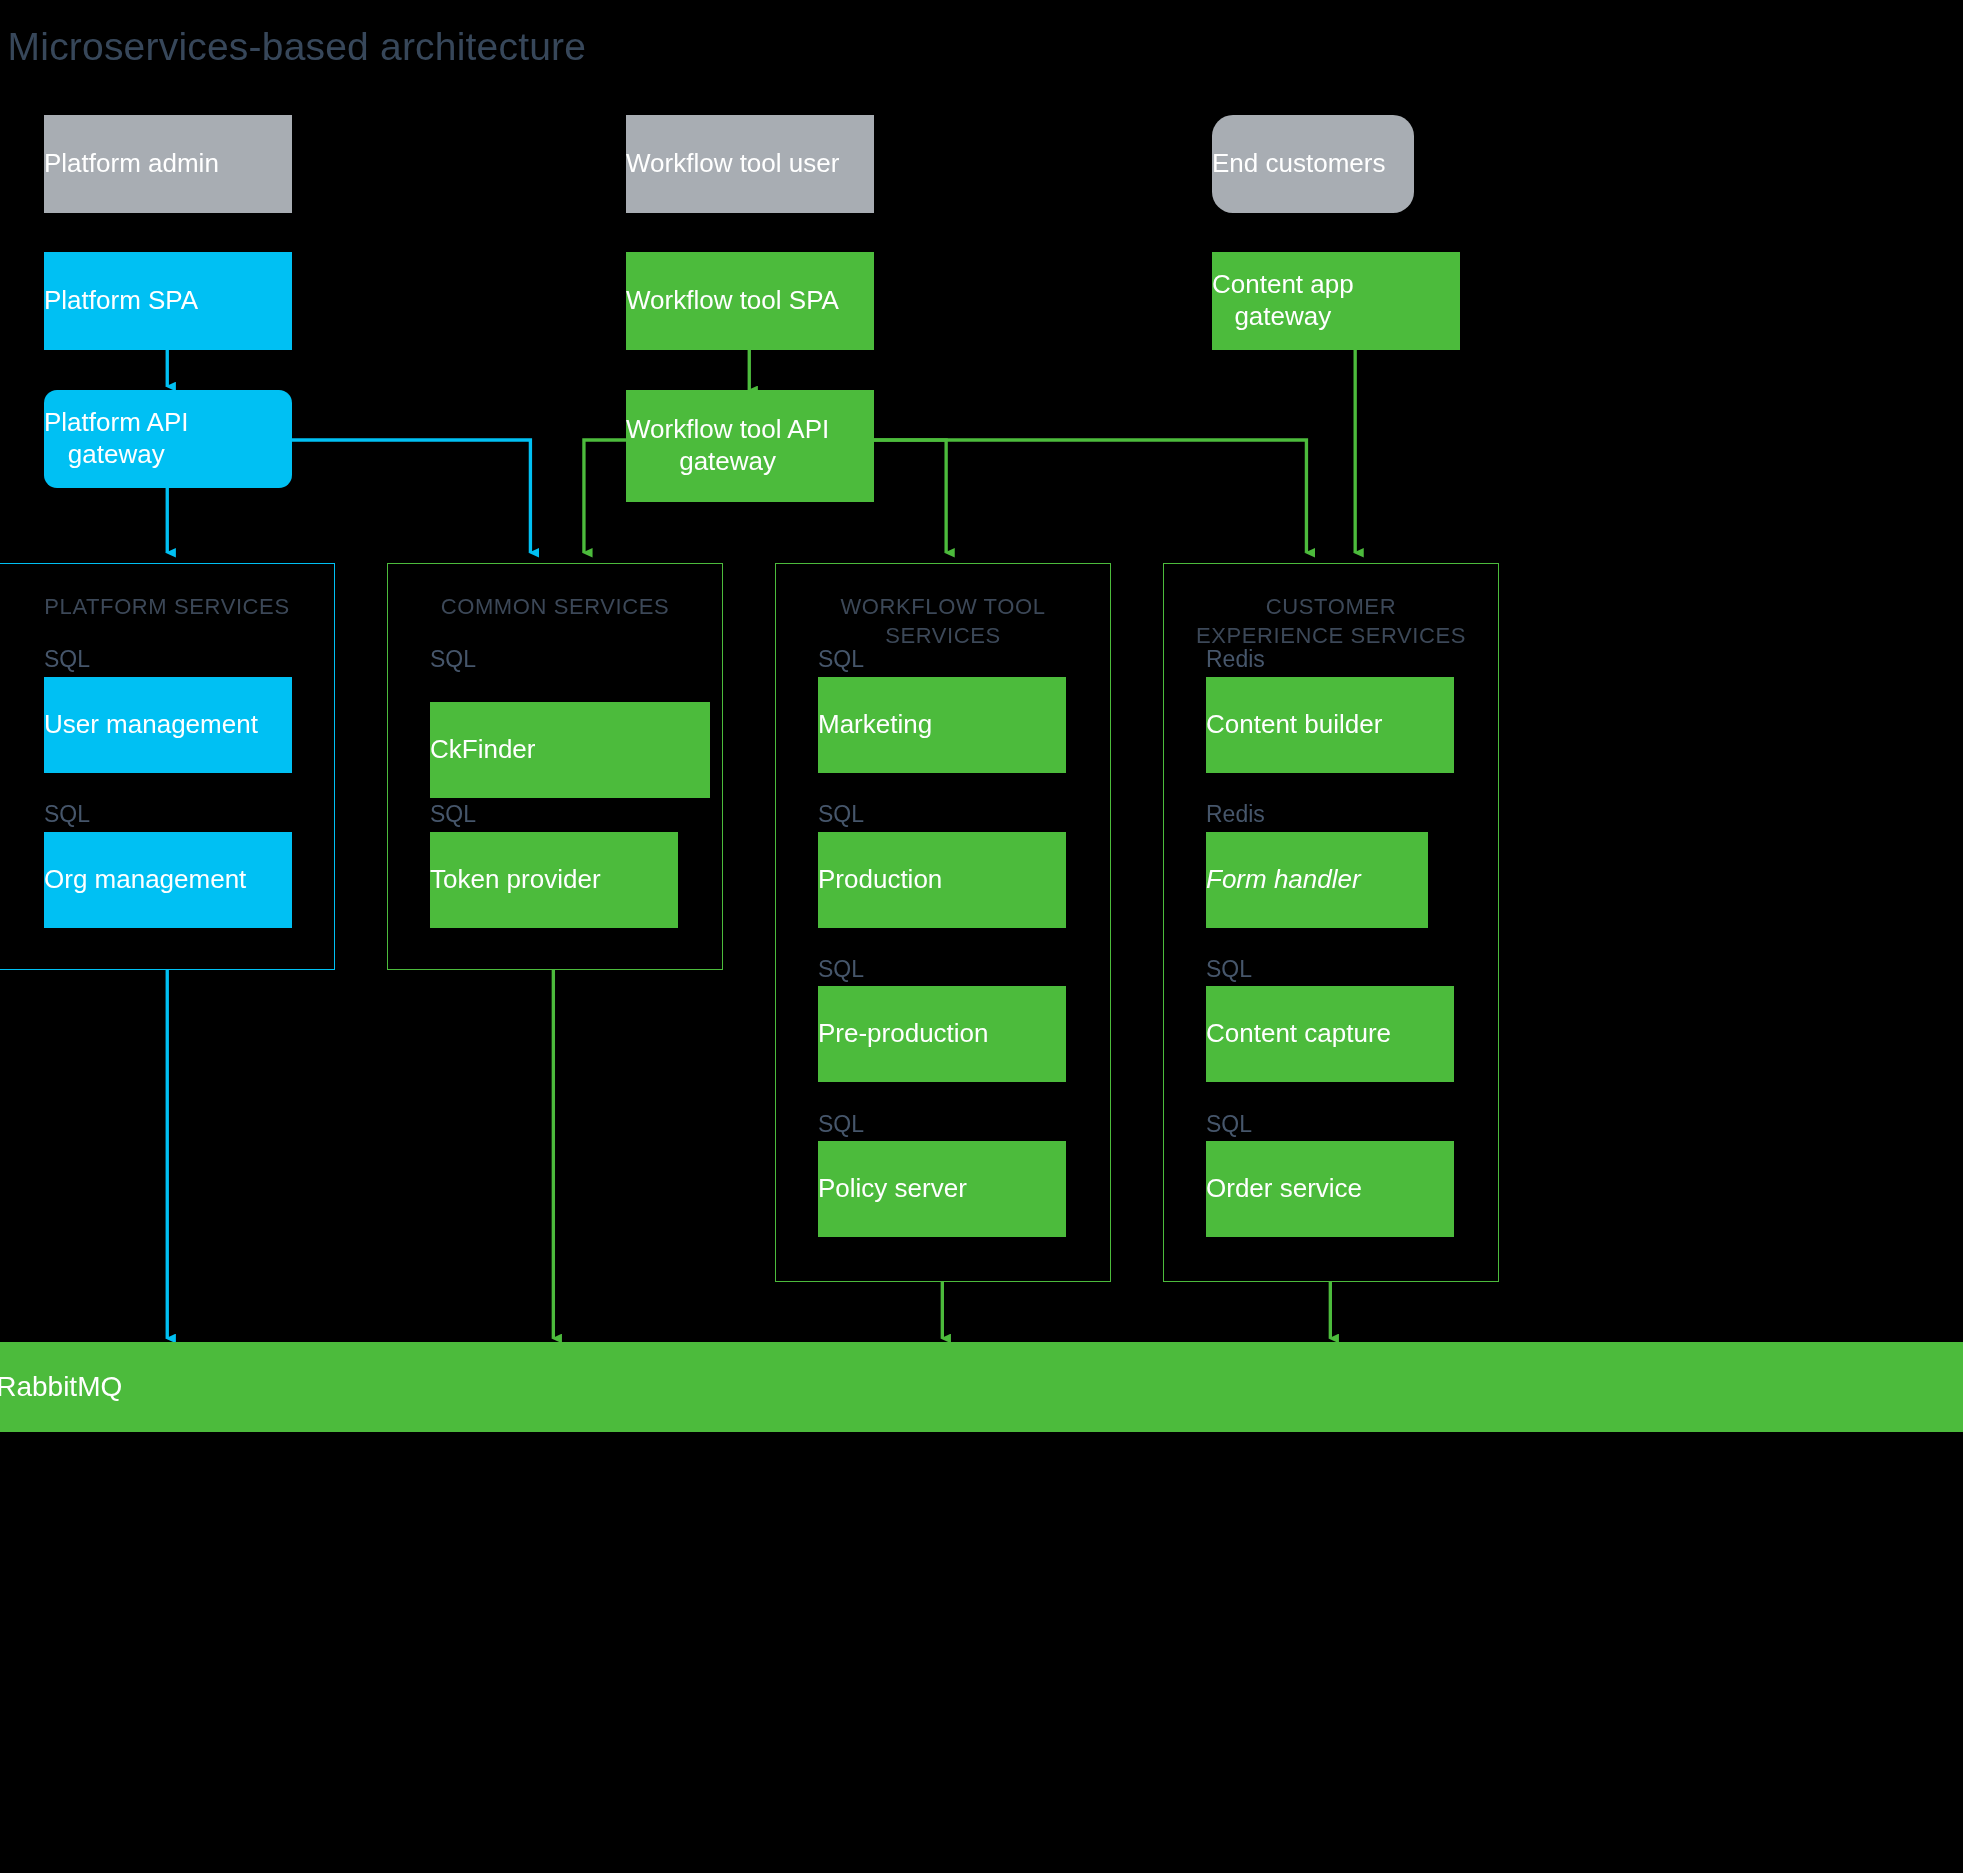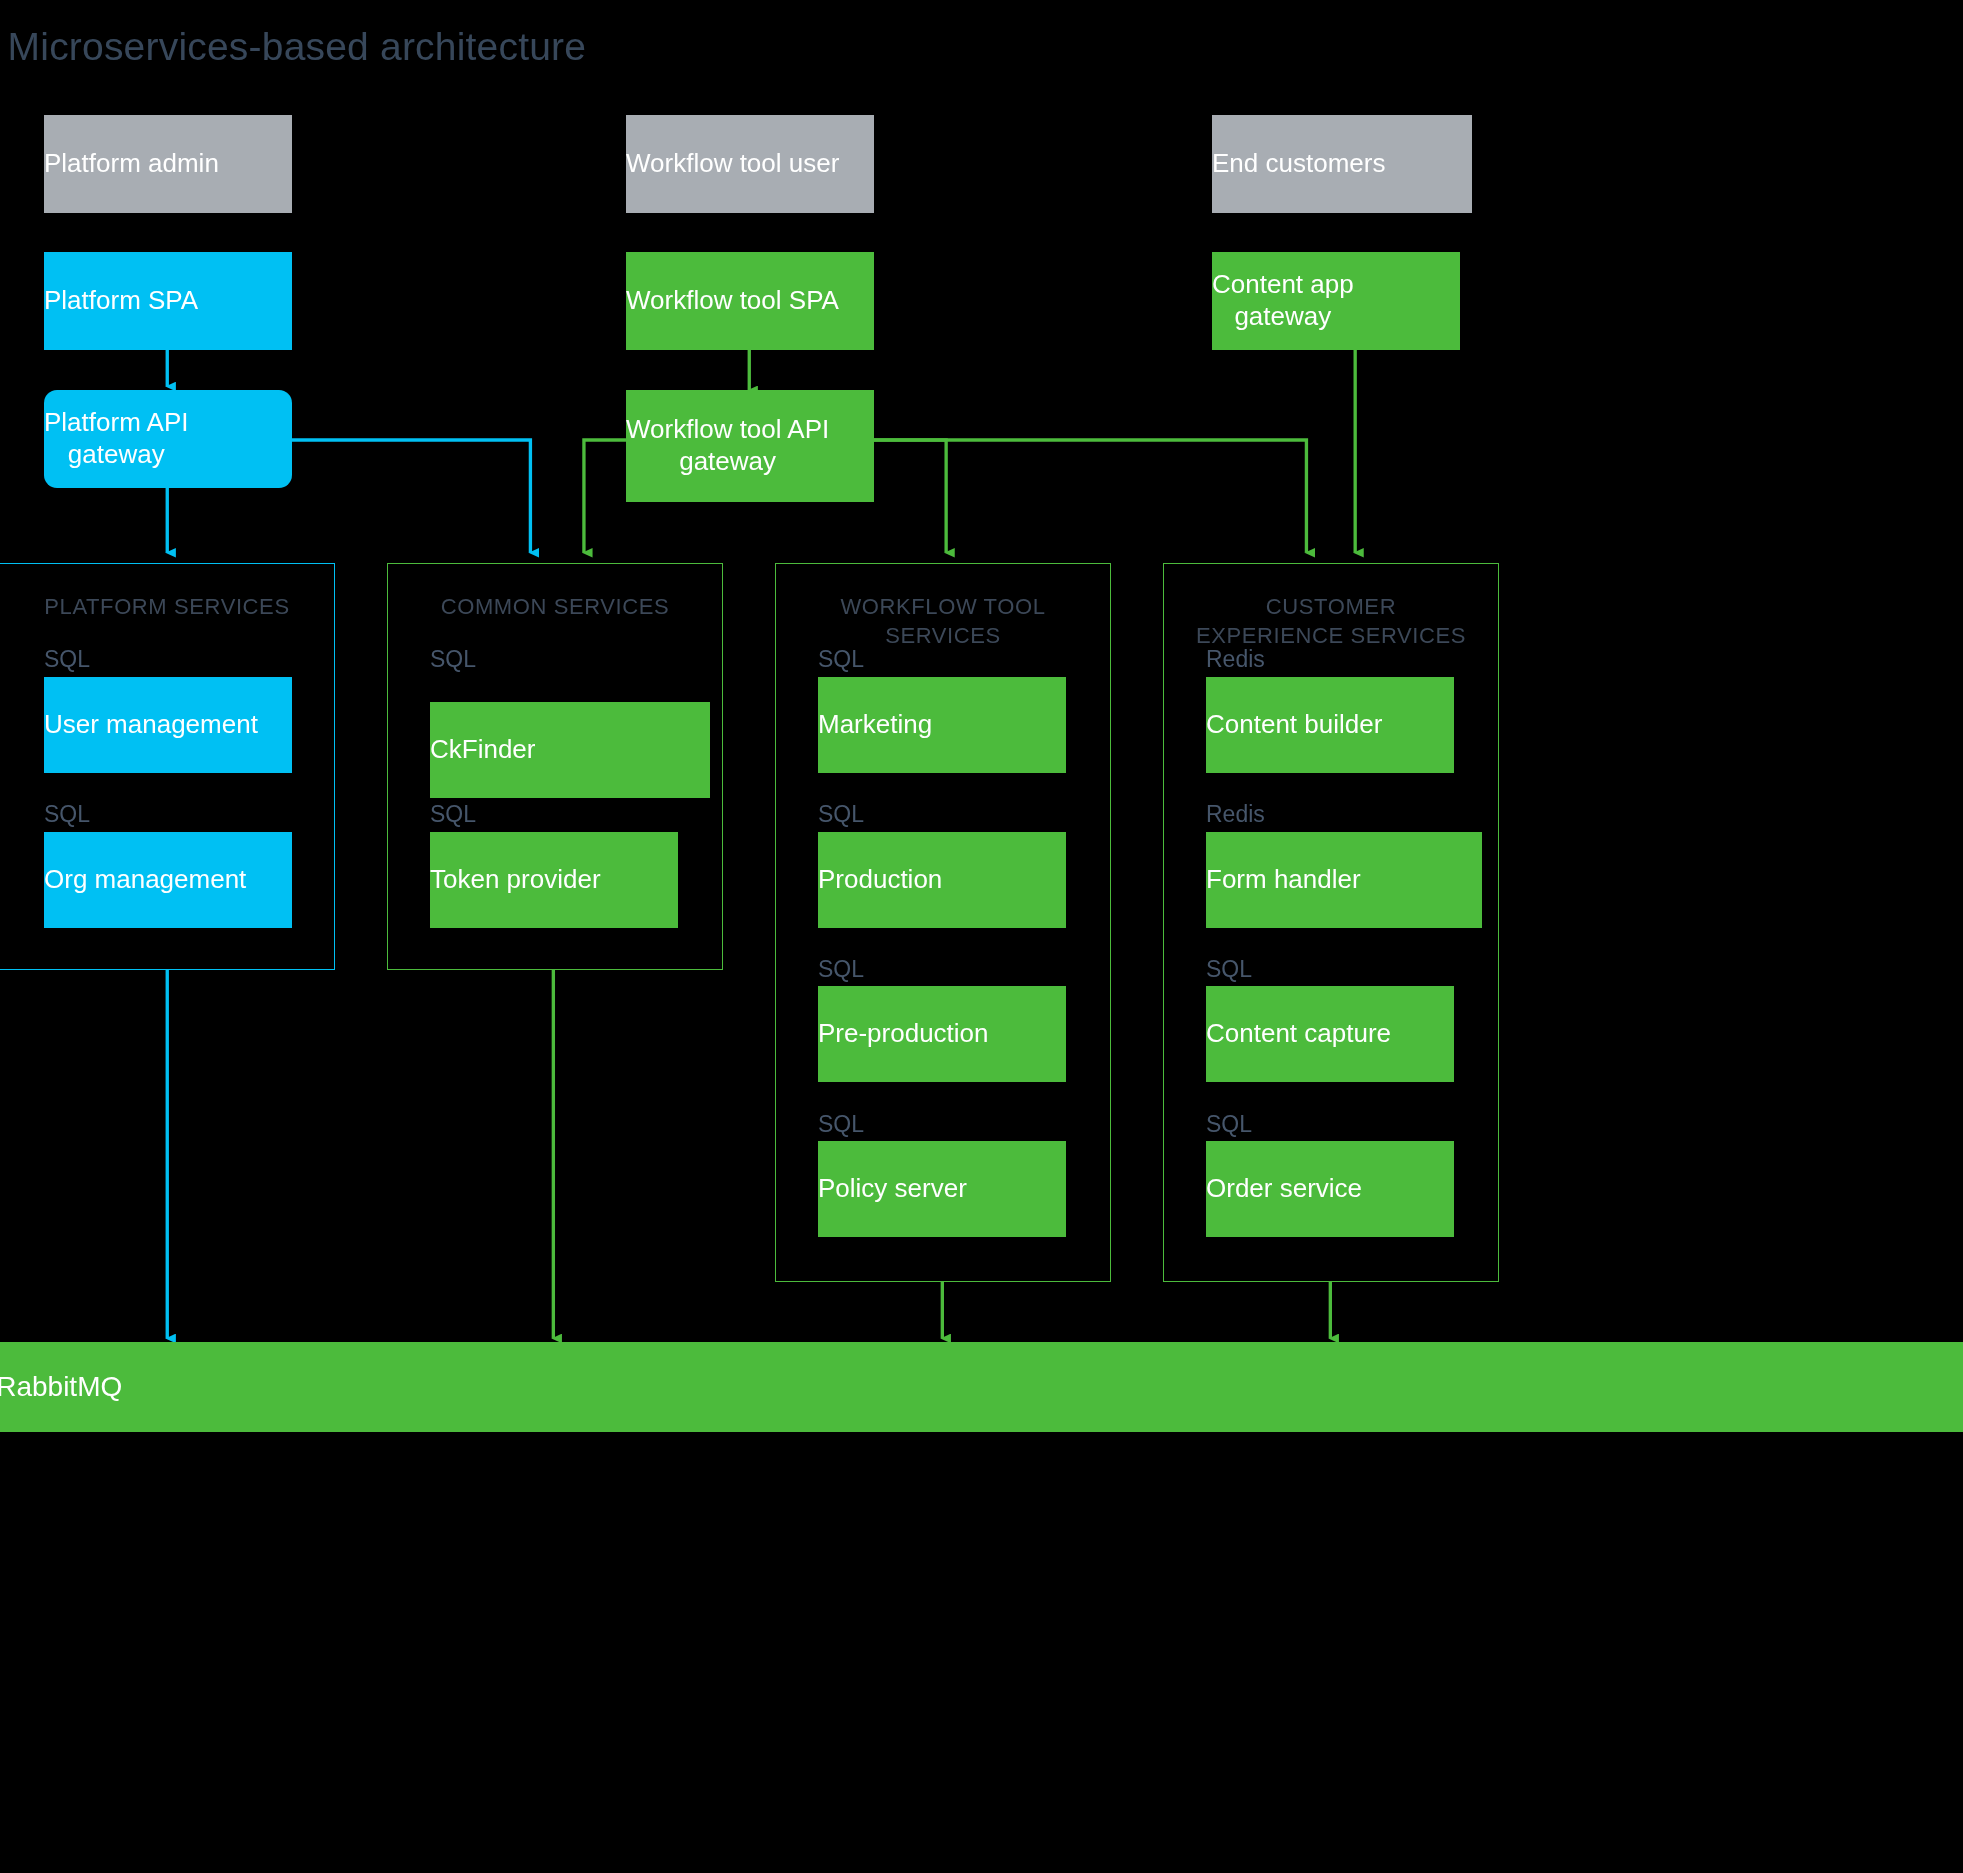--- a/index.html
+++ b/index.html
@@ -126,21 +126,21 @@
       <path d="M1392,1340 L1392,1400" stroke="#4cbb3c" marker-end="url(#ah-green)"></path>
     </g>
   </svg>
 
   <div class="node actor" style="left:44px; top:115px; width:248px; height:98px;">
     <span>Platform admin</span>
   </div>
   <div class="node actor" style="left:626px; top:115px; width:248px; height:98px;">
     <span>Workflow tool user</span>
   </div>
-  <div class="node actor" style="left:1212px; top:115px; width:260px; height:98px;">
+  <div class="node actor" style="left:1212px; top:115px; width:202px; height:98px;border-radius:21px;">
     <span>End customers</span>
   </div>
 
   <div class="node blue" style="left:44px; top:252px; width:248px; height:98px;">
     <span>Platform SPA</span>
   </div>
   <div class="node green" style="left:626px; top:252px; width:248px; height:98px;">
     <span>Workflow tool SPA</span>
   </div>
   <div class="node green" style="left:1212px; top:252px; width:248px; height:98px; white-space:pre-line;">
@@ -204,21 +204,21 @@
 
   <div class="group green-g" style="left:1163px; top:563px; width:336px; height:719px;">
     <div class="group-title" style="white-space:pre-line;">CUSTOMER
 EXPERIENCE SERVICES</div>
   </div>
   <div class="store-label" style="left:1206px; top:646px;">Redis</div>
   <div class="node green" style="left:1206px; top:677px; width:248px; height:96px;">
     <span>Content builder</span>
   </div>
   <div class="store-label" style="left:1206px; top:801px;">Redis</div>
-  <div class="node green" style="left:1206px; top:832px; width:276px; height:96px;">
+  <div class="node green" style="left:1206px; top:832px; width:222px; height:96px;font-style:italic;">
     <span>Form handler</span>
   </div>
   <div class="store-label" style="left:1206px; top:956px;">SQL</div>
   <div class="node green" style="left:1206px; top:986px; width:248px; height:96px;">
     <span>Content capture</span>
   </div>
   <div class="store-label" style="left:1206px; top:1111px;">SQL</div>
   <div class="node green" style="left:1206px; top:1141px; width:248px; height:96px;">
     <span>Order service</span>
   </div>

